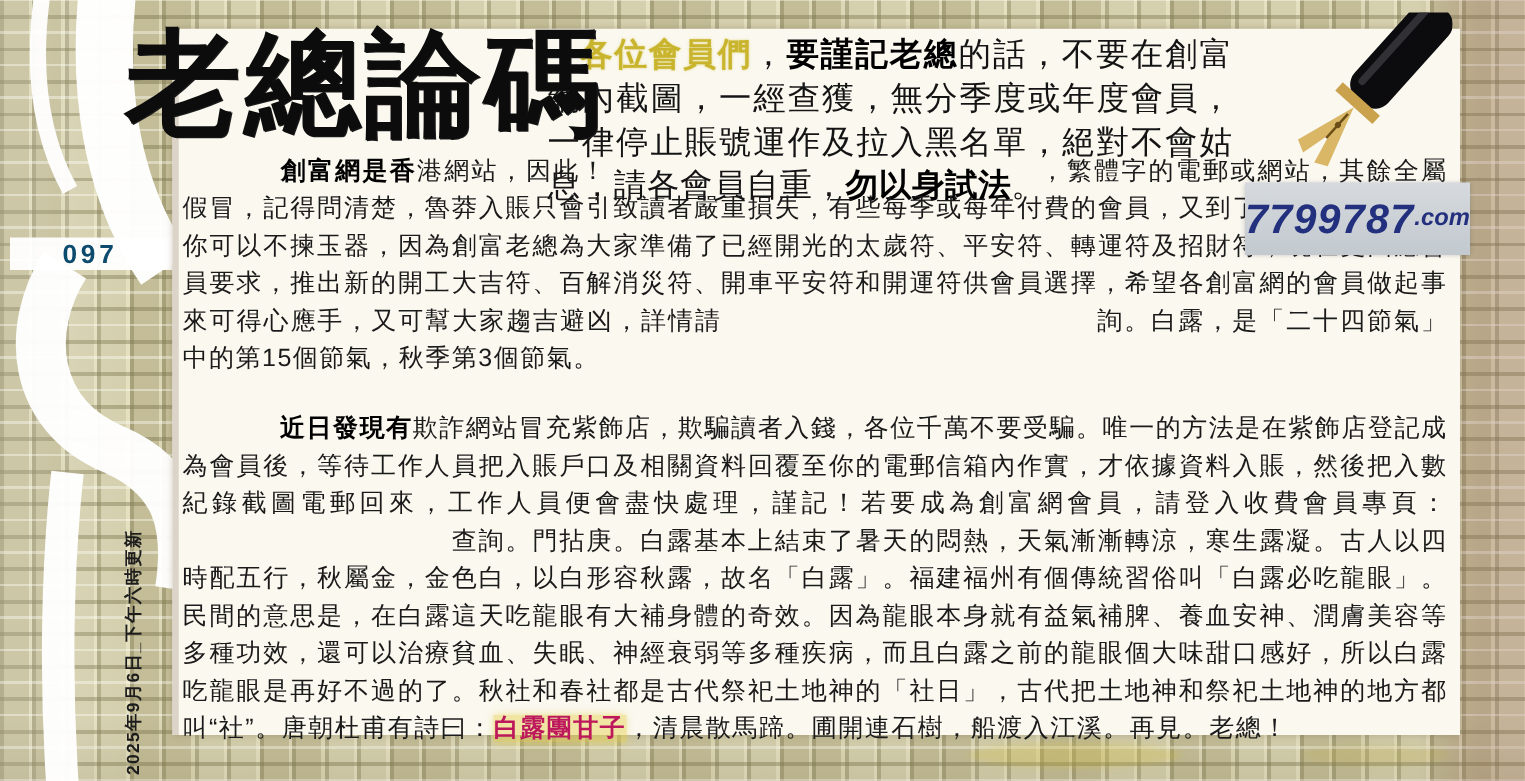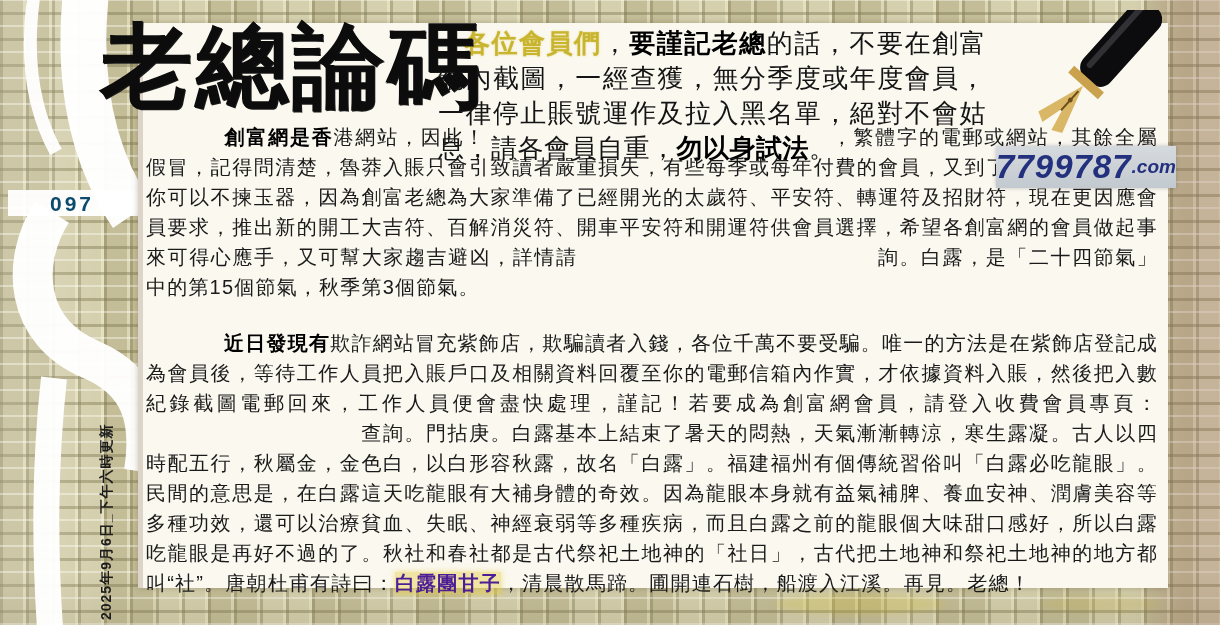--- a/index.html
+++ b/index.html
@@ -53,24 +53,24 @@
   .members{color:#c9b42e;font-weight:bold;text-shadow:0 0 2px #e0d27a;}
   .b{font-weight:bold;color:#000;}
   .bodytext{
     position:absolute;left:146px;top:122px;width:1012px;z-index:5;
     font-size:20px;line-height:30px;letter-spacing:1.2px;color:#1a1a1a;
     text-align:justify;
   }
   .bodytext p{margin:0;}
   .bodytext p + p{margin-top:26px;}
   .gap{display:inline-block;height:1px;}
-  .hl{font-weight:bold;color:#4c1d95;background:rgba(228,206,70,.45);box-shadow:0 0 6px rgba(228,206,70,.6);}
+  .hl{font-weight:bold;color:#be185d;background:rgba(228,206,70,.45);box-shadow:0 0 6px rgba(228,206,70,.6);}
   .watermark{
     position:absolute;left:996px;top:146px;z-index:7;
-    width:180px;height:42px;display:flex;align-items:center;justify-content:center;
+    width:180px;height:58px;display:flex;align-items:center;
     background:linear-gradient(180deg,#d6dade,#c2c9cf);
     box-shadow:0 0 4px rgba(60,60,80,.3);
     white-space:nowrap;
   }
   .wm-num{font-style:italic;font-weight:bold;font-size:33px;color:#23307d;letter-spacing:1px;}
   .wm-suffix{font-style:italic;font-weight:bold;font-size:19px;color:#23307d;}
   .pen{position:absolute;left:1012px;top:10px;z-index:8;}
   .stain{position:absolute;z-index:9;border-radius:50%;filter:blur(3px);pointer-events:none;}
   .stain1{left:775px;top:594px;width:170px;height:20px;background:rgba(205,185,60,.30);}
   .stain2{left:1040px;top:596px;width:120px;height:16px;background:rgba(190,170,70,.25);}

